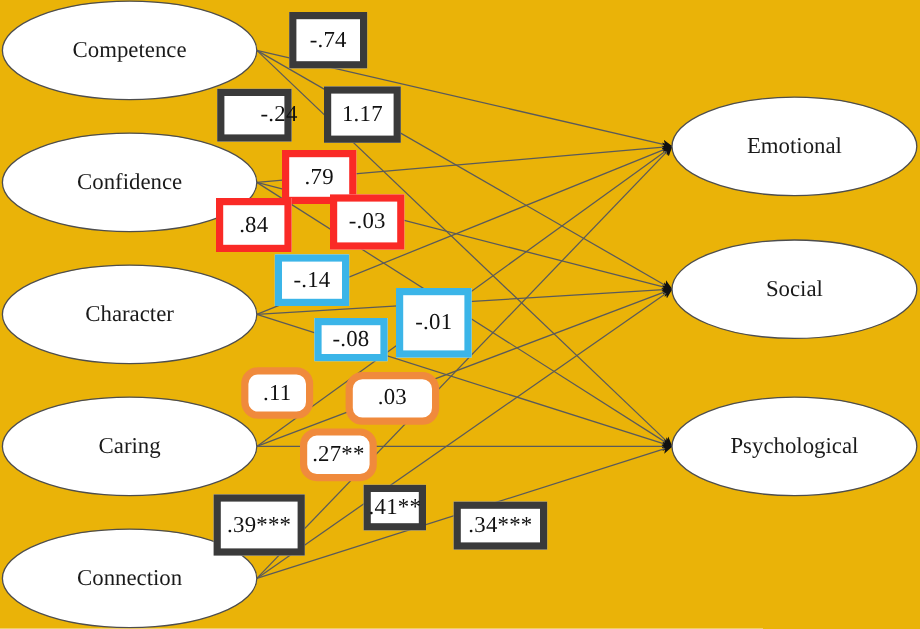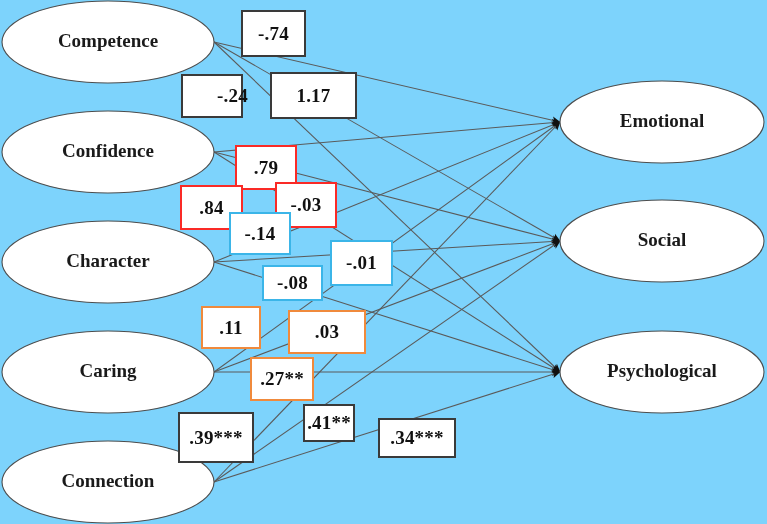--- a/index.html
+++ b/index.html
@@ -4,24 +4,23 @@
 <style>
   html, body {
     margin: 0;
     padding: 0;
     background: #ffffff;
   }
   #canvas {
     position: relative;
     width: 767px;
     height: 524px;
-    background: #7dd3fc;
+    background: #eab308;
     overflow: hidden;
     font-family: "Liberation Serif", "DejaVu Serif", serif;
-    font-weight: bold;
   }
   svg.diagram {
     position: absolute;
     left: 0;
     top: 0;
     width: 767px;
     height: 524px;
   }
   .node-label {
     font-family: "Liberation Serif", "DejaVu Serif", serif;
@@ -36,33 +35,33 @@
     stroke-width: 1.1;
   }
   .path-line {
     fill: none;
     stroke: #5a5a5a;
     stroke-width: 1.05;
   }
   .coef-box {
     position: absolute;
     background: #ffffff;
-    border: 2px solid #4d7c0f;
+    border: 6px solid #4d7c0f;
     box-sizing: border-box;
     display: flex;
     align-items: center;
     justify-content: center;
     font-family: "Liberation Serif", "DejaVu Serif", serif;
     font-size: 19px;
     color: #111111;
     letter-spacing: 0.2px;
   }
-  .coef-box.red    { border-color: #fa2a26; margin-top: 20px; }
+  .coef-box.red    { border-color: #fa2a26; }
   .coef-box.blue   { border-color: #3bb5e8; }
-  .coef-box.orange { border-color: #f08a3c; }
+  .coef-box.orange { border-color: #f08a3c; border-radius: 14px; }
   .coef-box.dark   { border-color: #3a3a3a; }
 </style>
 </head>
 <body>
 
 <div id="canvas">
 
   <svg class="diagram" viewBox="0 0 767 524">
     <defs>
       <marker id="arrowhead" markerWidth="9" markerHeight="9" refX="8" refY="4.5" orient="auto" markerUnits="userSpaceOnUse">
@@ -119,26 +118,26 @@
         <g>
           <ellipse cx="662" cy="372" rx="102" ry="41" class="ellipse-shape"></ellipse>
           <text x="662" y="373" class="node-label">Psychological</text>
         </g>
       </g>
   </svg>
 
   <div id="coef-layer">
       <div class="coef-box dark" style="left: 241px; top: 10px; width: 65px; height: 47px;">-.74</div>
       <div class="coef-box dark" style="left: 181px; top: 74px; width: 62px; height: 44px; padding-left: 41px;">-.24</div>
-      <div class="coef-box dark" style="left: 270px; top: 72px; width: 87px; height: 47px;">1.17</div>
+      <div class="coef-box dark" style="left: 270px; top: 72px; width: 64px; height: 47px;">1.17</div>
       <div class="coef-box red" style="left: 235px; top: 125px; width: 62px; height: 45px;">.79</div>
       <div class="coef-box red" style="left: 180px; top: 165px; width: 63px; height: 45px;">.84</div>
       <div class="coef-box red" style="left: 275px; top: 162px; width: 62px; height: 46px;">-.03</div>
       <div class="coef-box blue" style="left: 229px; top: 212px; width: 62px; height: 43px;">-.14</div>
-      <div class="coef-box blue" style="left: 330px; top: 240px; width: 63px; height: 46px;">-.01</div>
+      <div class="coef-box blue" style="left: 330px; top: 240px; width: 63px; height: 58px;">-.01</div>
       <div class="coef-box blue" style="left: 262px; top: 265px; width: 61px; height: 36px;">-.08</div>
       <div class="coef-box orange" style="left: 201px; top: 306px; width: 60px; height: 43px;">.11</div>
       <div class="coef-box orange" style="left: 288px; top: 310px; width: 78px; height: 44px;">.03</div>
       <div class="coef-box orange" style="left: 250px; top: 357px; width: 64px; height: 44px;">.27**</div>
       <div class="coef-box dark" style="left: 178px; top: 412px; width: 76px; height: 51px;">.39***</div>
       <div class="coef-box dark" style="left: 303px; top: 404px; width: 52px; height: 38px;">.41**</div>
       <div class="coef-box dark" style="left: 378px; top: 418px; width: 78px; height: 40px;">.34***</div>
     </div>
 
 </div>

